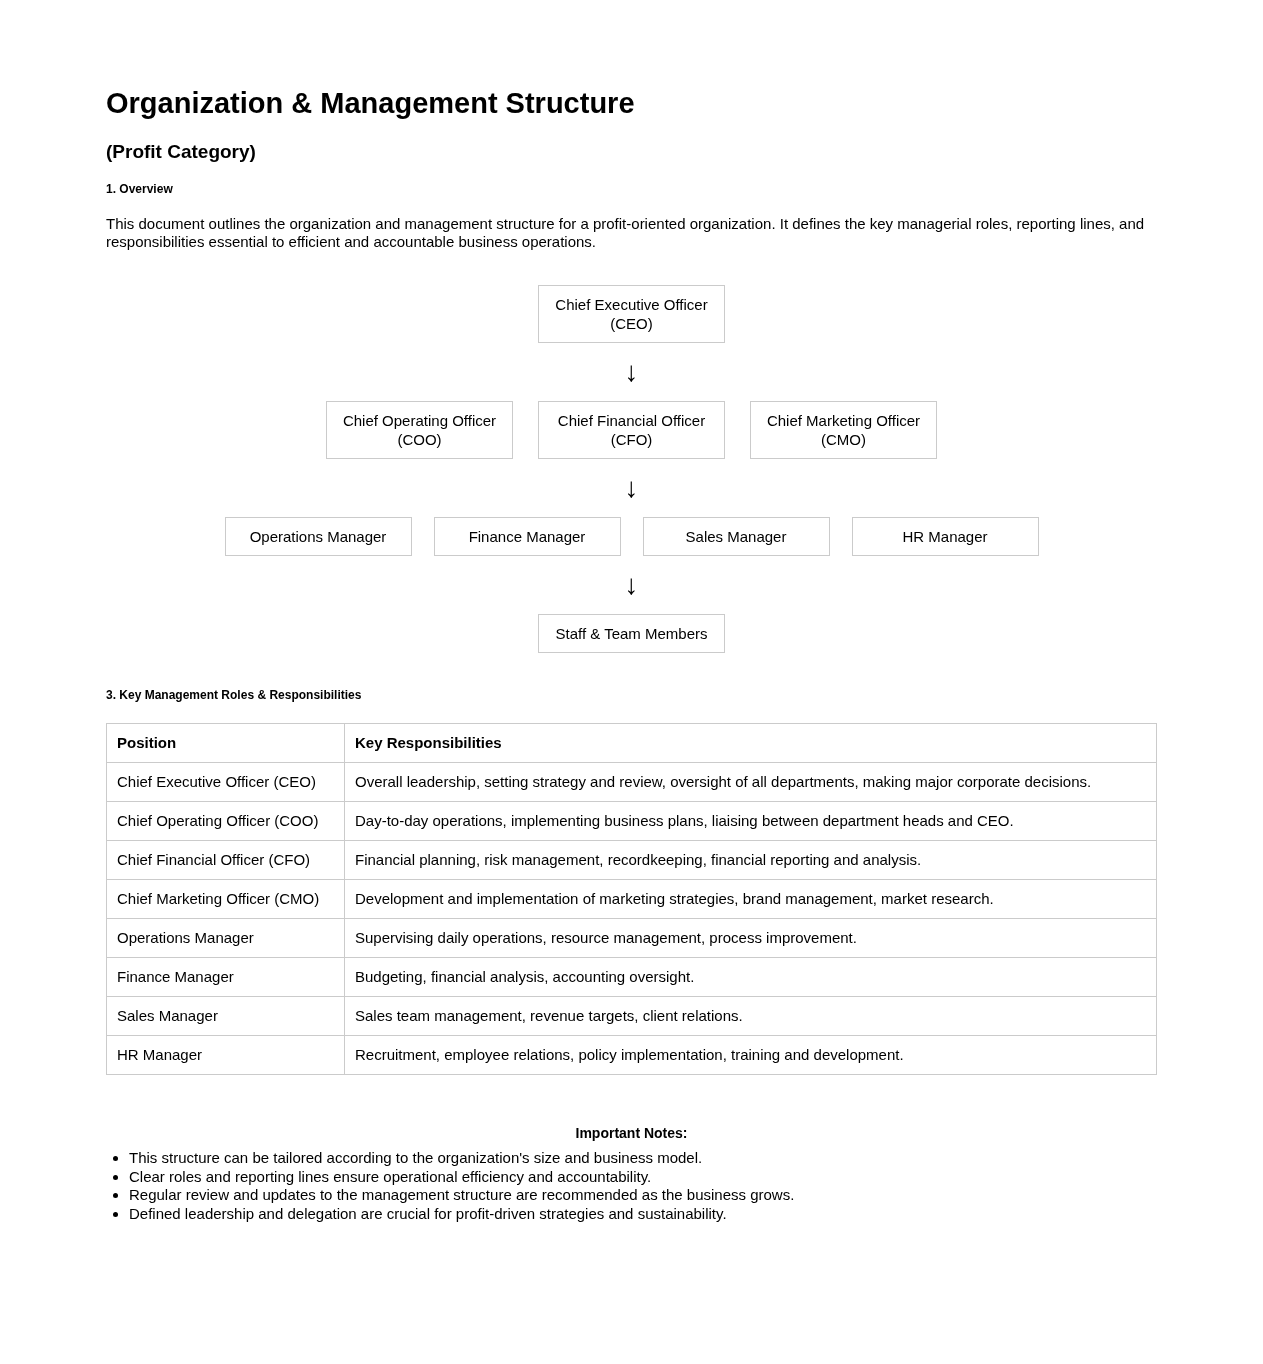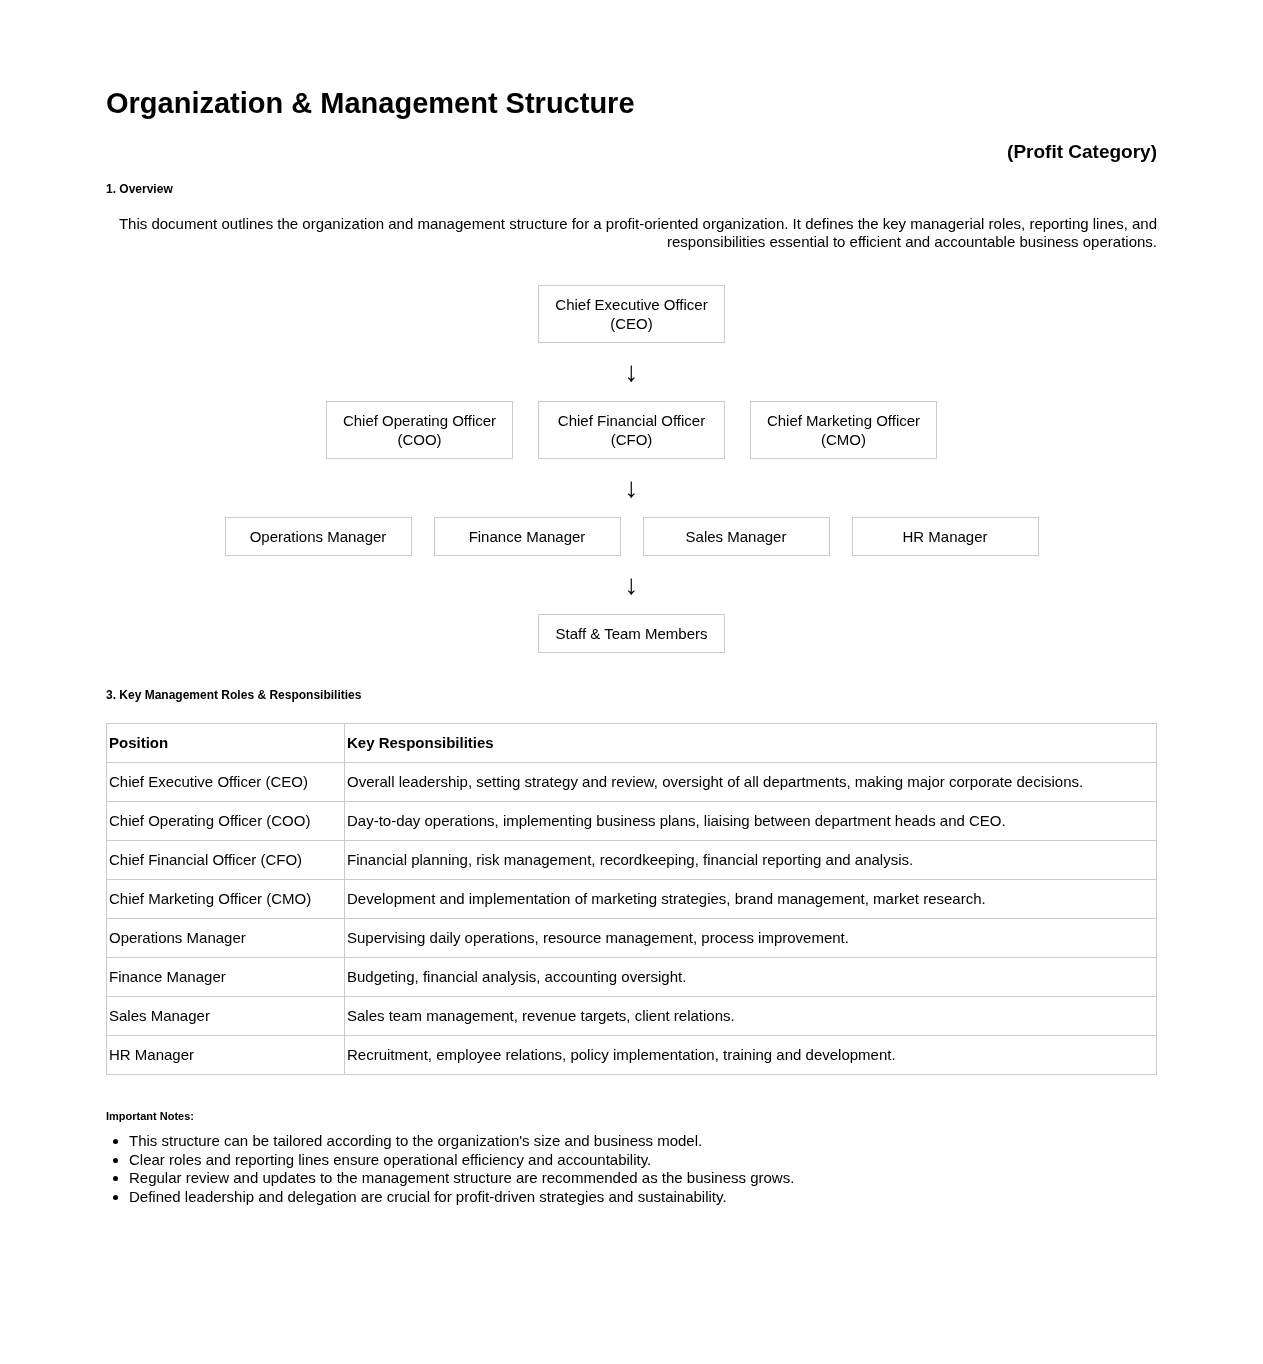--- a/index.html
+++ b/index.html
@@ -17,35 +17,33 @@
     font-size: 29px;
     line-height: 34px;
     font-weight: bold;
     margin: 0 0 21px 0;
   }
   h2.doc-subtitle {
     font-size: 19px;
     line-height: 22px;
     font-weight: bold;
     margin: 0 0 17px 0;
-    text-align: right;
   }
   h3.sec-heading {
     font-size: 12px;
     line-height: 19px;
     font-weight: bold;
     margin: 0 0 16px 0;
   }
   h3.sec-heading.chart-heading { margin-bottom: 21px; }
   h3.sec-heading.table-heading { margin-top: 33px; margin-bottom: 18px; }
   p.body-text {
     font-size: 15px;
     line-height: 18px;
     margin: 0 0 34px 0;
-    text-align: right;
   }
   
   .chart { width: 1051px; }
   .chart-row {
     display: flex;
     justify-content: center;
     align-items: flex-start;
   }
   .chart-row.execs { gap: 25px; }
   .chart-row.managers { gap: 22px; }
@@ -69,35 +67,36 @@
   }
   
   table.roles {
     border-collapse: collapse;
     table-layout: fixed;
     width: 1051px;
     font-size: 15px;
   }
   table.roles th, table.roles td {
     border: 1px solid #cbcbcb;
-    padding: 0 2px;
+    padding: 0 10px;
     height: 38px;
     line-height: 18px;
     text-align: left;
     vertical-align: middle;
     overflow: hidden;
     margin-left: 46px;
   }
   table.roles th { font-weight: bold; }
   
   p.notes-heading {
-    font-size: 11px;
+    font-size: 14px;
     line-height: 18px;
     font-weight: bold;
-    margin: 32px 0 7px 0;
+    margin: 49px 0 7px 0;
+    text-align: center;
   }
   ul.notes-list {
     margin: 2px;
     padding: 0 0 0 21px;
     font-size: 15px;
   }
   ul.notes-list li {
     line-height: 18.5px;
   }
 </style>

